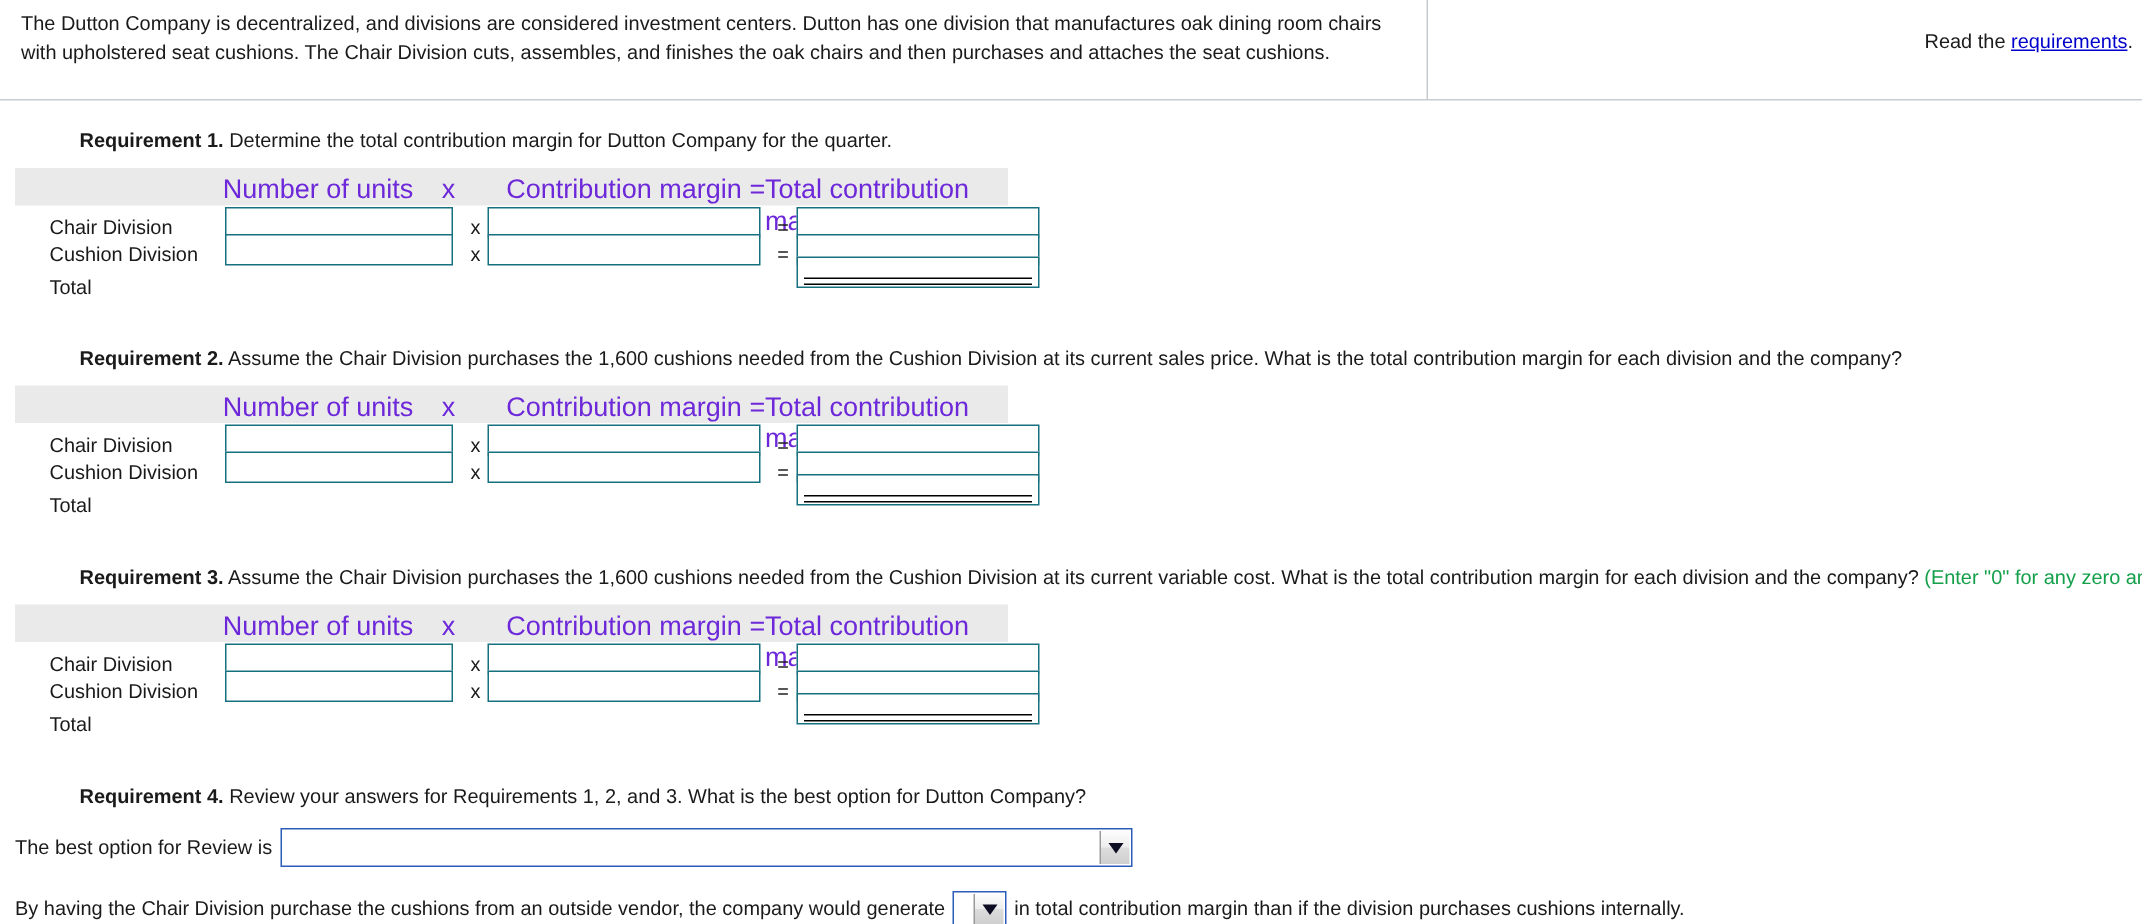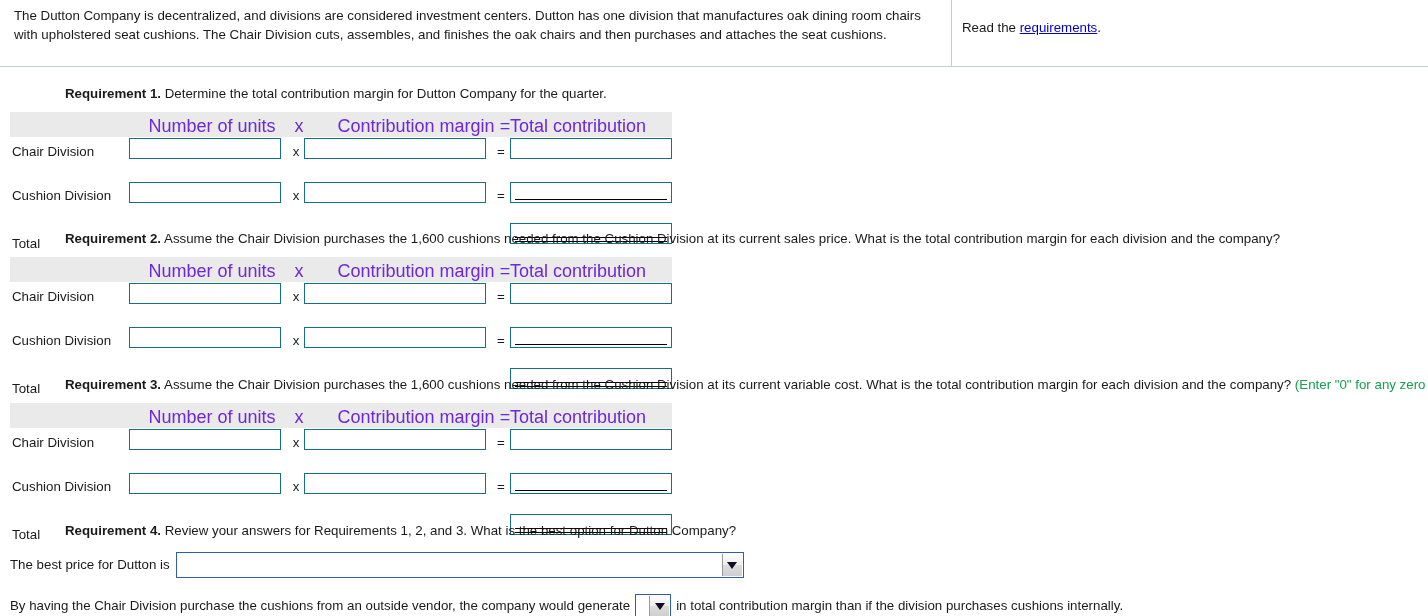--- a/index.html
+++ b/index.html
@@ -72,31 +72,32 @@
   .info-icon svg { display: block; }
   .icon-note {
     color: #14a04a;
     margin-left: 1px;
     white-space: nowrap;
   }
   .read-row {
     margin-top: 12px;
     color: #1a1a1a;
     white-space: nowrap;
+    text-align: right;
   }
   .req-link {
     color: #0000cc;
     text-decoration: underline;
     cursor: pointer;
   }
 
   
   .req-text {
     position: absolute;
-    left: 26px;
+    left: 14px;
     white-space: nowrap;
     line-height: 16px;
     padding-left: 39px;
   }
   .req-text b { font-weight: bold; }
   .hint-green { color: #14a04a; }
 
   .tbl {
     position: absolute;
     left: 10px;
@@ -114,21 +115,22 @@
     font-size: 18px;
   }
   .h-units  { left: 117px; width: 170px; text-align: center; }
   .h-x      { left: 278px; width: 22px;  text-align: center; }
   .h-cmu    { left: 312px; width: 188px; text-align: center; }
   .h-eq     { left: 484px; width: 22px;  text-align: center; }
   .h-total  { left: 500px; width: 162px; text-align: left; }
 
   .row {
     position: relative;
-    height: 44px;
+    height: 18px;
+    margin-left: 21px;
   }
   .rl {
     position: absolute;
     left: 2px;
     top: 7px;
     color: #1a1a1a;
     white-space: nowrap;
   }
   .op {
     position: absolute;
@@ -359,21 +361,21 @@
     <span class="cell c-total rule-double" style="top:-2px;"></span>
   </div>
 </div>
 
 <div class="req-text" style="top:523px;">
   <b>Requirement 4.</b><span> Review your answers for Requirements 1, 2, and 3. What is the best option for Dutton Company?</span>
 </div>
 
 <div class="r4-line" style="top:552px;">
   <span class="inline-wrap">
-    <span>The best price for Dutton is</span>
+    <span>The best option for Review is</span>
     <span class="select-box sel-wide">
       <span class="sel-value"></span>
       <span class="sel-arrow">
           <span class="tri"></span>
         </span>
     </span>
   </span>
 </div>
 
 <div class="r4-line" style="top:594px;">

